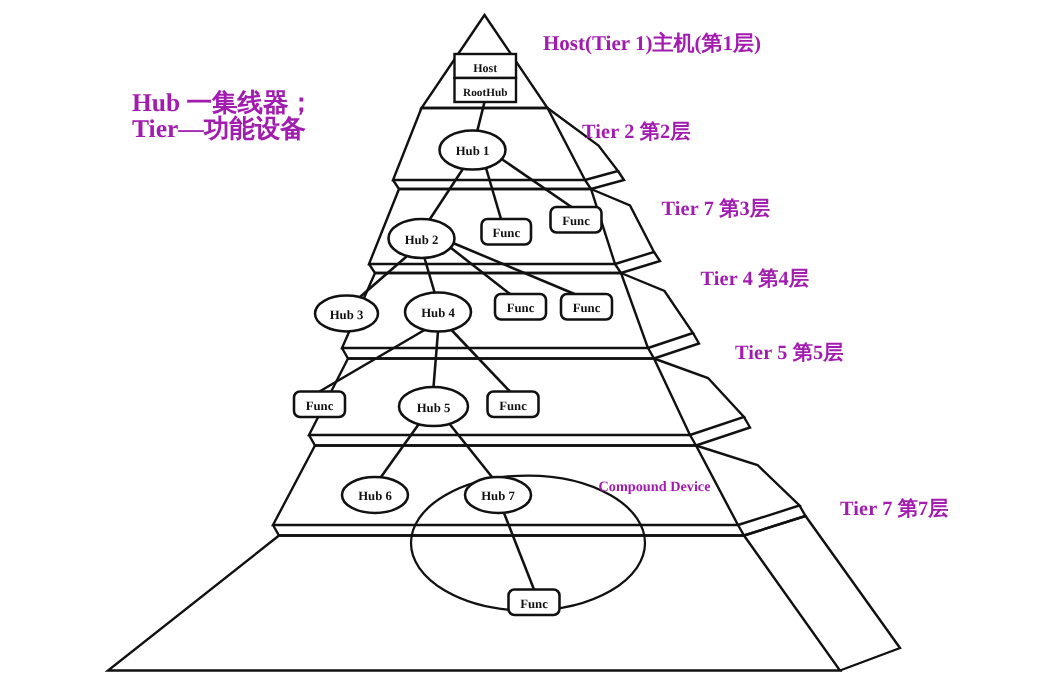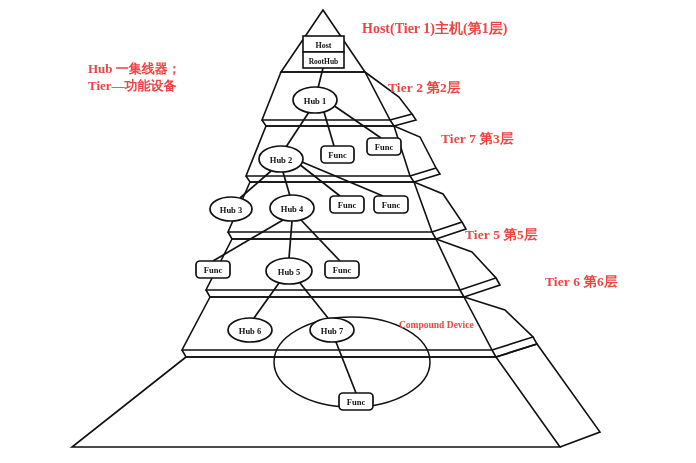--- a/index.html
+++ b/index.html
@@ -4,24 +4,24 @@
 <style>
   html,body{margin:0;padding:0;background:#ffffff;}
   body{
     width:696px;height:463px;overflow:hidden;
     font-family:"Liberation Serif", serif;
     color:#111;
   }
   #stage{position:relative;width:696px;height:463px;background:#fff;}
   svg#diagram{position:absolute;left:0;top:0;width:696px;height:463px;}
 
-  .lbl{position:absolute;font-family:"Liberation Serif",serif;font-weight:bold;color:#ef4444;white-space:nowrap;}
+  .lbl{position:absolute;font-family:"Liberation Serif",serif;font-weight:bold;color:#a21caf;white-space:nowrap;}
   .tier-lbl{font-size:13.5px;letter-spacing:.1px;}
   .host-lbl{font-size:14px;}
-  .legend{font-size:13px;line-height:17px;}
+  .legend{font-size:17px;line-height:17px;}
   .compound-lbl{font-size:9.5px;font-weight:bold;padding-left:20px;}
 
   .nodetxt{font-family:"Liberation Serif",serif;font-weight:bold;}
 </style>
 </head>
 <body>
 
 <div id="stage">
 
   <svg id="diagram" viewBox="0 0 696 463">
@@ -141,18 +141,19 @@
   </svg>
 
   <div class="lbl legend" style="left:88px;top:60px;">
     <div>Hub 一集线器；</div>
     <div>Tier—功能设备</div>
   </div>
 
   <div class="lbl host-lbl" style="left:362px;top:20px;">Host(Tier 1)主机(第1层)</div>
   <div class="lbl tier-lbl" style="left:388px;top:79px;">Tier 2 第2层</div>
   <div class="lbl tier-lbl" style="left:441px;top:130px;">Tier 7 第3层</div>
-  <div class="lbl tier-lbl" style="left:465px;top:226px;">Tier 5 第5层</div>
-  <div class="lbl tier-lbl" style="left:545px;top:273px;">Tier 6 第6层</div>
+  <div class="lbl tier-lbl" style="left:467px;top:177px;">Tier 4 第4层</div>
+  <div class="lbl tier-lbl" style="left:490px;top:226px;">Tier 5 第5层</div>
+  <div class="lbl tier-lbl" style="left:560px;top:330px;">Tier 7 第7层</div>
 
   <div class="lbl compound-lbl" style="left:379px;top:320px;">Compound Device</div>
 
 </div>
 
 </body></html>

